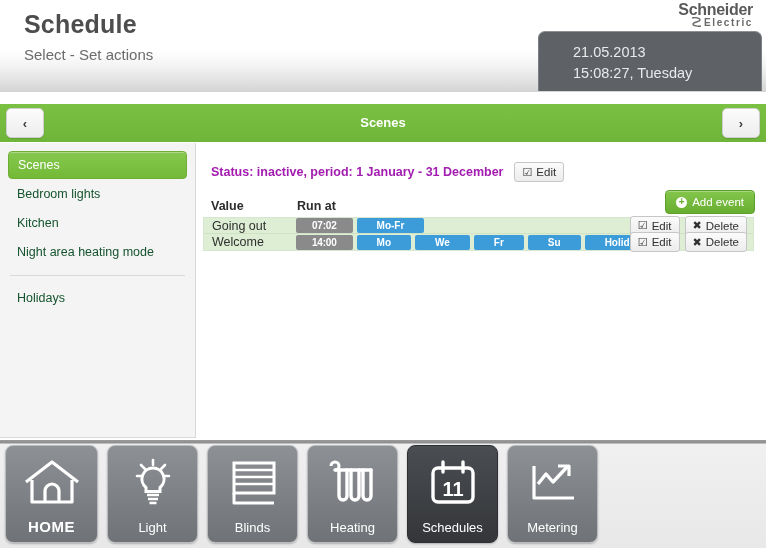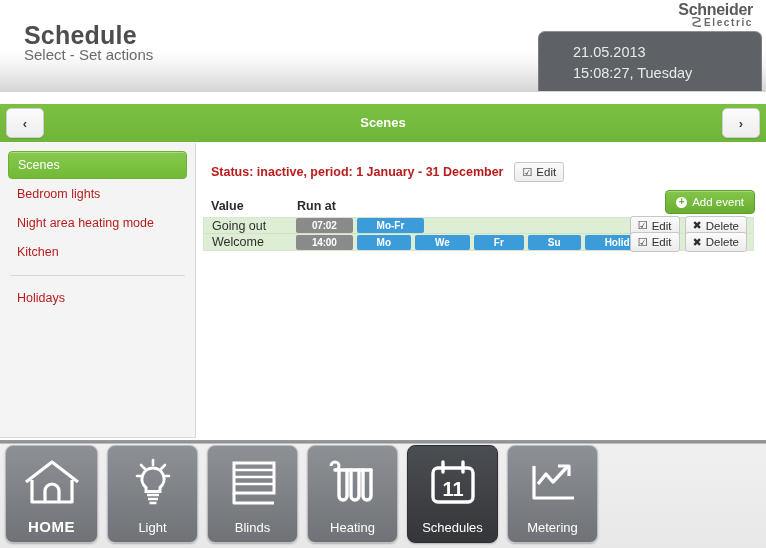--- a/index.html
+++ b/index.html
@@ -11,21 +11,21 @@
   }
   .app { position: relative; width: 766px; height: 548px; }
 
   
   .header {
     position: absolute; left: 0; top: 0; width: 766px; height: 92px;
     background: linear-gradient(to bottom, #ffffff 0%, #ffffff 55%, #f3f3f3 72%, #dcdcdc 93%, #d4d4d4 100%);
   }
   .header-title {
     position: absolute; left: 24px; top: 10px;
-    font-size: 25px; font-weight: bold; color: #4d4d4d; letter-spacing: .2px; margin-top: 11px;
+    font-size: 25px; font-weight: bold; color: #4d4d4d; letter-spacing: .2px;
   }
   .header-sub {
     position: absolute; left: 24px; top: 46px;
     font-size: 15px; color: #6b6b6b;
   }
   
   .logo { position: absolute; right: 13px; top: 2px; width: 112px; height: 28px; text-align: right; }
   .logo-main { font-size: 16px; font-weight: bold; color: #5a5a5a; letter-spacing: -.3px; line-height: 15px; }
   .logo-sub { font-size: 10px; font-weight: bold; color: #6a6a6a; letter-spacing: 1.6px; line-height: 12px; }
   .logo-sub .mark { display:inline-block; width: 11px; height: 10px; margin-right: 2px; vertical-align: -1px; }
@@ -60,34 +60,34 @@
   .nav-next { right: 6px; }
 
   
   .sidebar {
     position: absolute; left: 0; top: 143px; width: 196px; height: 295px;
     background: #f4f4f4; border-right: 1px solid #d8d8d8; border-bottom: 1px solid #d8d8d8;
     padding: 8px 8px 0 8px;
   }
   .side-item {
     height: 28px; line-height: 28px; padding-left: 9px;
-    font-size: 12.5px; color: #b91c1c; border-radius: 4px; margin-bottom: 1px;
+    font-size: 12.5px; color: #14532d; border-radius: 4px; margin-bottom: 1px;
   }
   .side-item.active {
     background: linear-gradient(to bottom, #86c84f 0%, #73ba36 100%);
     color: #ffffff; border: 1px solid #6fae35;
     box-shadow: inset 0 1px 0 rgba(255,255,255,.35);
     line-height: 26px;
   }
   .side-divider { height: 1px; background: #d9d9d9; margin: 9px 2px 8px 2px; }
 
   
   .content { position: absolute; left: 197px; top: 143px; width: 569px; height: 295px; background: #fff; }
   .status-row { position: absolute; left: 14px; top: 19px; display: flex; align-items: center; }
-  .status-text { font-size: 12.5px; font-weight: bold; color: #b91c1c; }
+  .status-text { font-size: 12.5px; font-weight: bold; color: #a21caf; }
   .btn {
     display: inline-flex; align-items: center; gap: 4px;
     background: linear-gradient(to bottom, #fbfbfb 0%, #ececec 100%);
     border: 1px solid #c6c6c6; border-radius: 3px;
     font-size: 11.5px; color: #303030; padding: 3px 7px; white-space: nowrap;
   }
   .btn .gi { font-size: 11px; line-height: 11px; }
   .status-edit { margin-left: 11px; }
 
   .col-head { position: absolute; top: 56px; font-size: 12.5px; font-weight: bold; color: #2c2c2c; }
@@ -182,24 +182,24 @@
   </div>
 
   <div class="sidebar">
     <div class="side-item active">
       <span>Scenes</span>
     </div>
     <div class="side-item">
       <span>Bedroom lights</span>
     </div>
     <div class="side-item">
+      <span>Kitchen</span>
+    </div>
+    <div class="side-item">
       <span>Night area heating mode</span>
-    </div>
-    <div class="side-item">
-      <span>Kitchen</span>
     </div>
     <div class="side-divider"></div>
     <div class="side-item">
       <span>Holidays</span>
     </div>
   </div>
 
   <div class="content">
 
     <div class="status-row">

